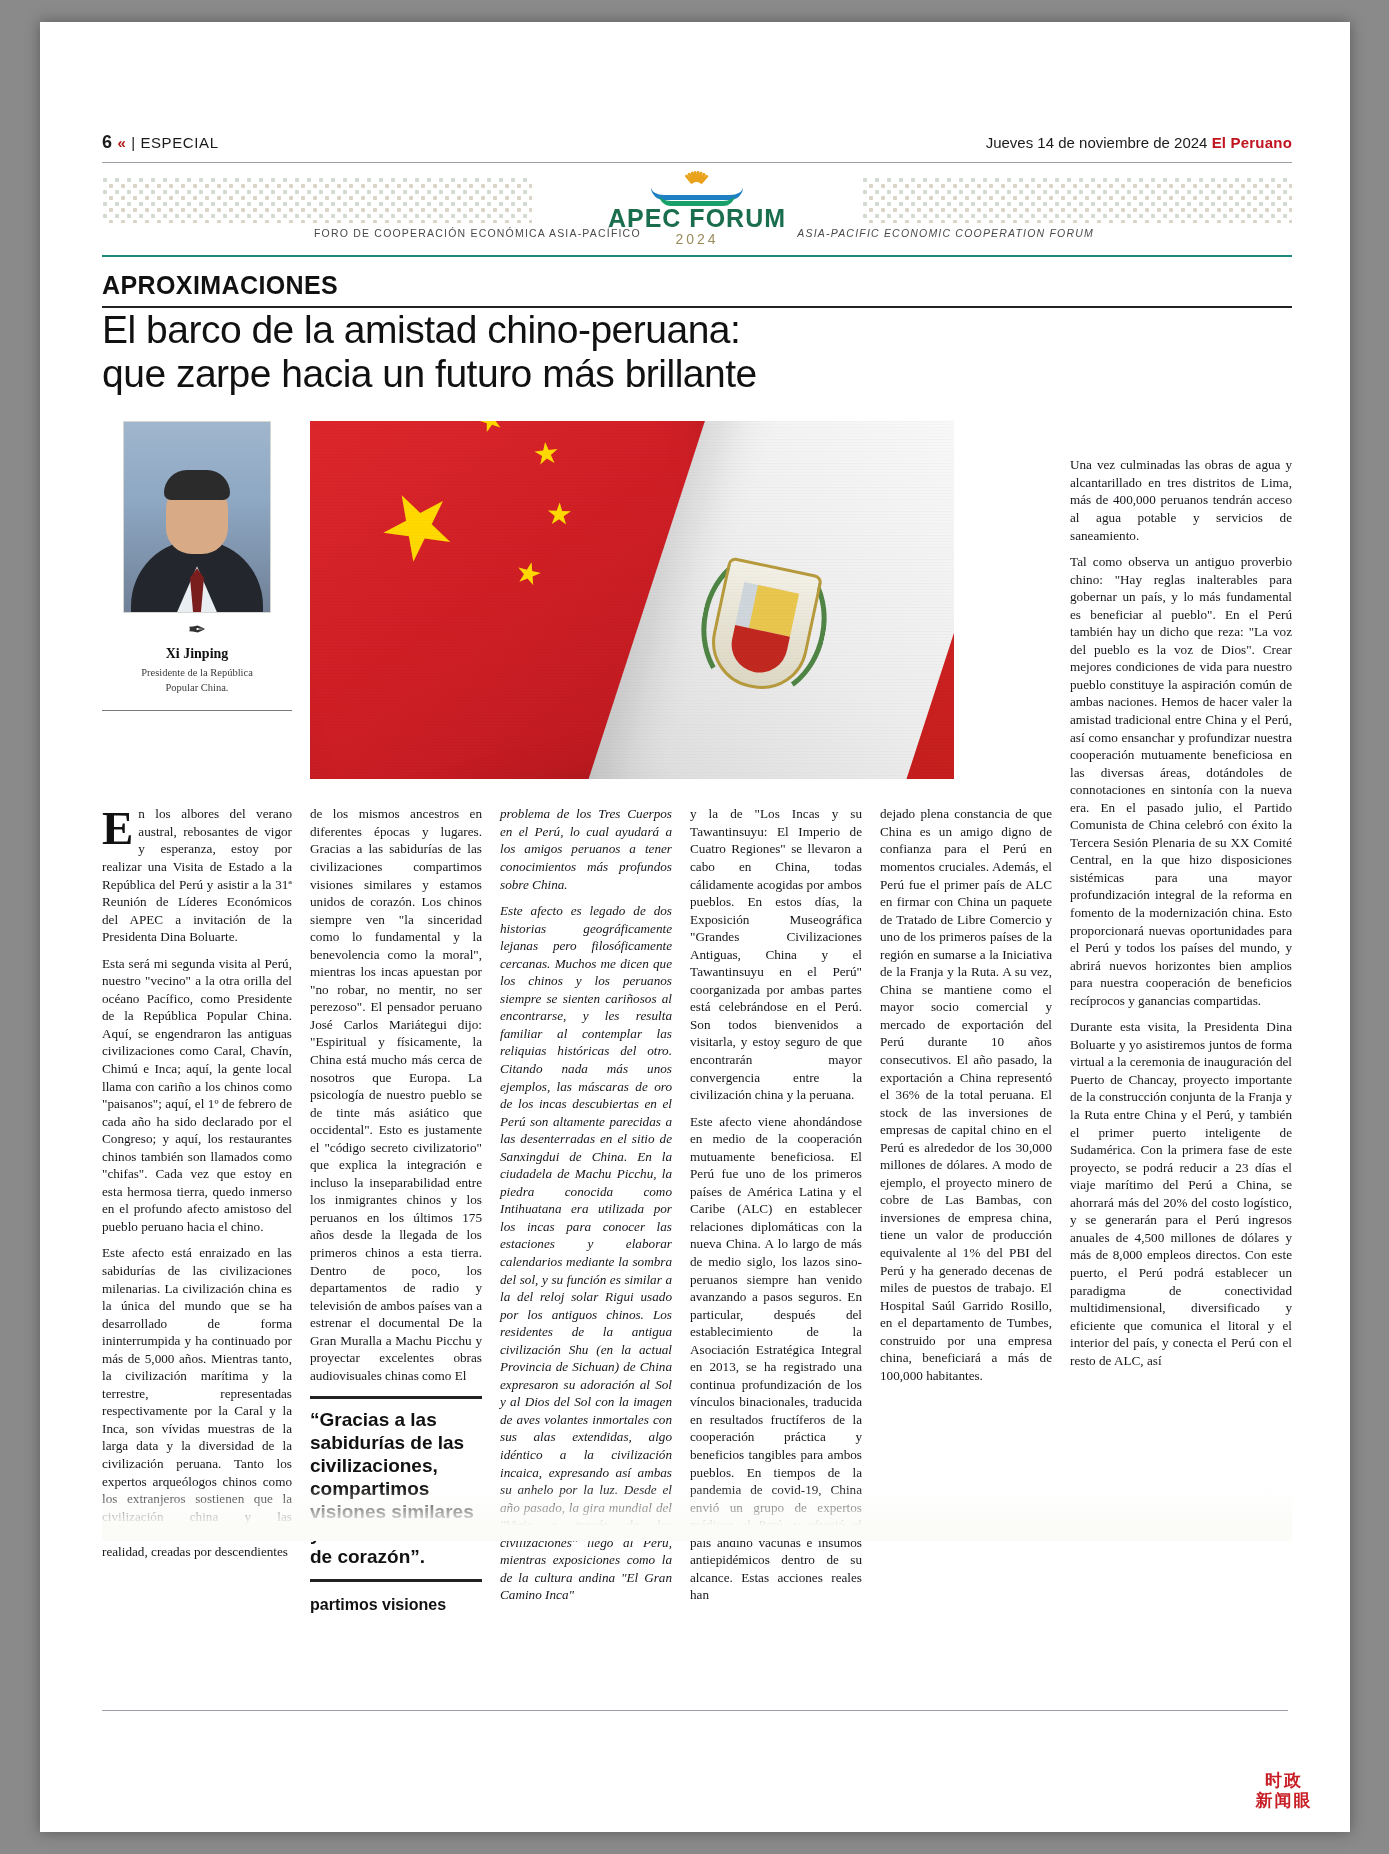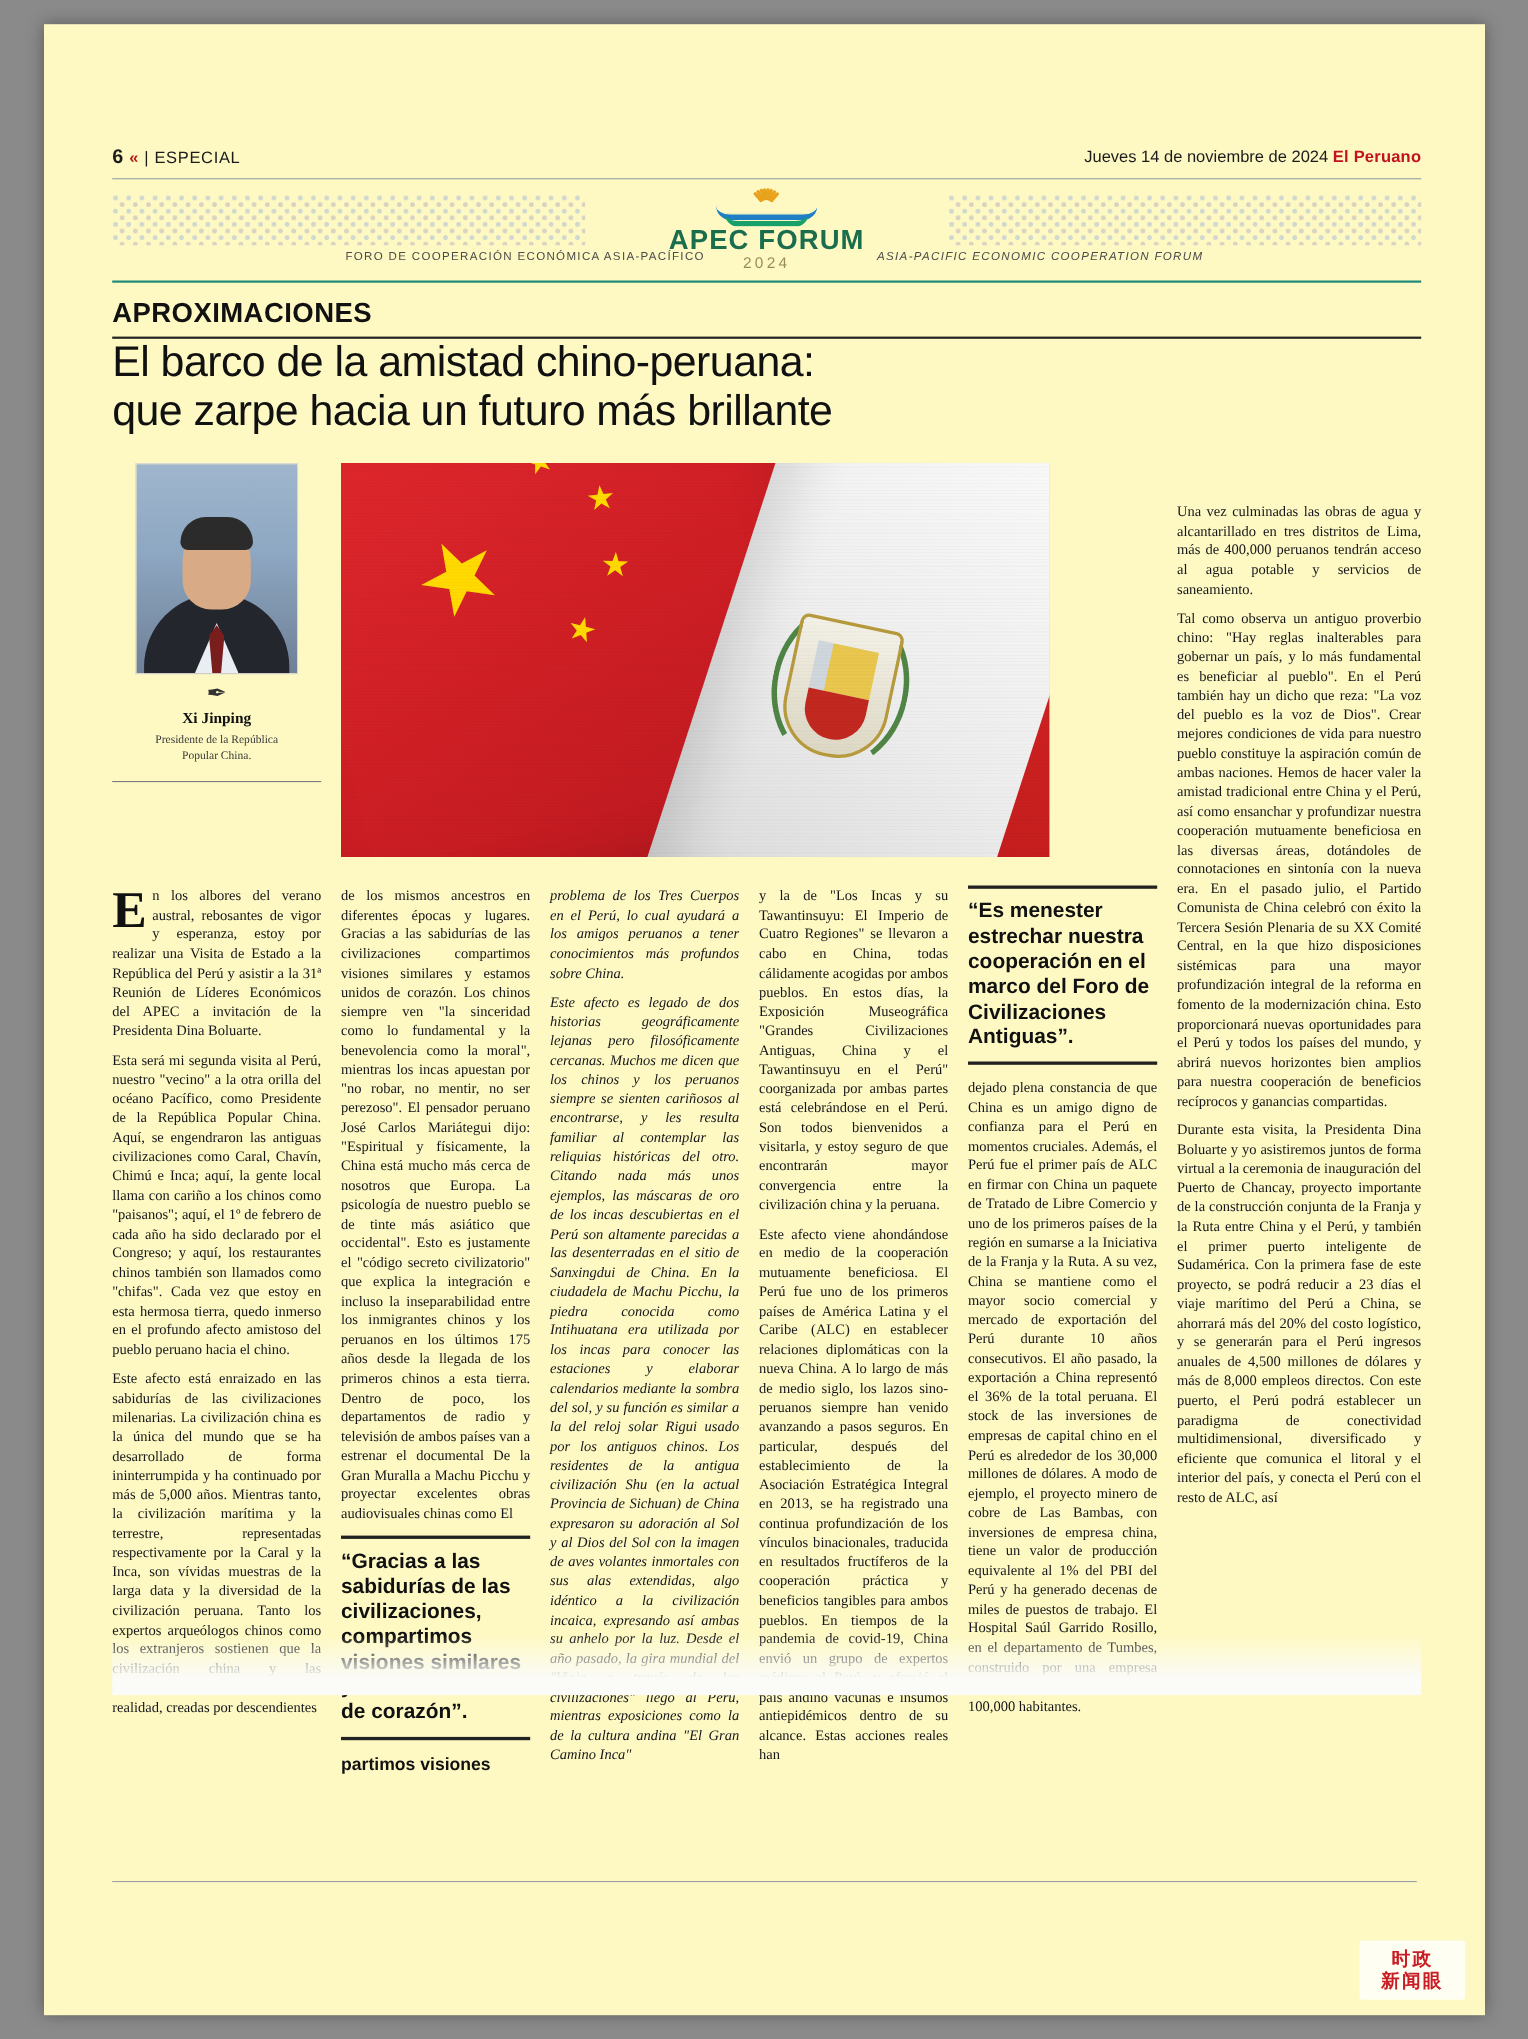--- a/index.html
+++ b/index.html
@@ -12,21 +12,21 @@
     height: 1854px;
     font-family: "Liberation Serif", serif;
     overflow: hidden;
   }
   .page {
     position: absolute;
     left: 40px;
     top: 22px;
     width: 1310px;
     height: 1810px;
-    background: #fef9c3;
+    background: #ffffff;
     box-shadow: 0 0 14px rgba(0,0,0,0.35);
   }
   .inner {
     position: absolute;
     left: 62px;
     top: 110px;
     width: 1190px;
   }
 
   
@@ -532,21 +532,20 @@
         <p>problema de los Tres Cuerpos en el Perú, lo cual ayudará a los amigos peruanos a tener conocimientos más profundos sobre China.</p>
         <p>Este afecto es legado de dos historias geográficamente lejanas pero filosóficamente cercanas. Muchos me dicen que los chinos y los peruanos siempre se sienten cariñosos al encontrarse, y les resulta familiar al contemplar las reliquias históricas del otro. Citando nada más unos ejemplos, las máscaras de oro de los incas descubiertas en el Perú son altamente parecidas a las desenterradas en el sitio de Sanxingdui de China. En la ciudadela de Machu Picchu, la piedra conocida como Intihuatana era utilizada por los incas para conocer las estaciones y elaborar calendarios mediante la sombra del sol, y su función es similar a la del reloj solar Rigui usado por los antiguos chinos. Los residentes de la antigua civilización Shu (en la actual Provincia de Sichuan) de China expresaron su adoración al Sol y al Dios del Sol con la imagen de aves volantes inmortales con sus alas extendidas, algo idéntico a la civilización incaica, expresando así ambas su anhelo por la luz. Desde el año pasado, la gira mundial del "Viaje a través de las civilizaciones" llegó al Perú, mientras exposiciones como la de la cultura andina "El Gran Camino Inca"</p>
       </div>
 
       <div class="col c4">
         <p>y la de "Los Incas y su Tawantinsuyu: El Imperio de Cuatro Regiones" se llevaron a cabo en China, todas cálidamente acogidas por ambos pueblos. En estos días, la Exposición Museográfica "Grandes Civilizaciones Antiguas, China y el Tawantinsuyu en el Perú" coorganizada por ambas partes está celebrándose en el Perú. Son todos bienvenidos a visitarla, y estoy seguro de que encontrarán mayor convergencia entre la civilización china y la peruana.</p>
         <p>Este afecto viene ahondándose en medio de la cooperación mutuamente beneficiosa. El Perú fue uno de los primeros países de América Latina y el Caribe (ALC) en establecer relaciones diplomáticas con la nueva China. A lo largo de más de medio siglo, los lazos sino-peruanos siempre han venido avanzando a pasos seguros. En particular, después del establecimiento de la Asociación Estratégica Integral en 2013, se ha registrado una continua profundización de los vínculos binacionales, traducida en resultados fructíferos de la cooperación práctica y beneficios tangibles para ambos pueblos. En tiempos de la pandemia de covid-19, China envió un grupo de expertos médicos al Perú, y ofreció al país andino vacunas e insumos antiepidémicos dentro de su alcance. Estas acciones reales han</p>
       </div>
 
       <div class="col c5">
-        <div class="pullquote" style="margin-top:0">“Es menester estrechar nuestra cooperación en el marco del Foro de Civilizaciones Antiguas”.</div>
         <p>dejado plena constancia de que China es un amigo digno de confianza para el Perú en momentos cruciales. Además, el Perú fue el primer país de ALC en firmar con China un paquete de Tratado de Libre Comercio y uno de los primeros países de la región en sumarse a la Iniciativa de la Franja y la Ruta. A su vez, China se mantiene como el mayor socio comercial y mercado de exportación del Perú durante 10 años consecutivos. El año pasado, la exportación a China representó el 36% de la total peruana. El stock de las inversiones de empresas de capital chino en el Perú es alrededor de los 30,000 millones de dólares. A modo de ejemplo, el proyecto minero de cobre de Las Bambas, con inversiones de empresa china, tiene un valor de producción equivalente al 1% del PBI del Perú y ha generado decenas de miles de puestos de trabajo. El Hospital Saúl Garrido Rosillo, en el departamento de Tumbes, construido por una empresa china, beneficiará a más de 100,000 habitantes.</p>
       </div>
 
       <div class="col c6">
         <p>Una vez culminadas las obras de agua y alcantarillado en tres distritos de Lima, más de 400,000 peruanos tendrán acceso al agua potable y servicios de saneamiento.</p>
         <p>Tal como observa un antiguo proverbio chino: "Hay reglas inalterables para gobernar un país, y lo más fundamental es beneficiar al pueblo". En el Perú también hay un dicho que reza: "La voz del pueblo es la voz de Dios". Crear mejores condiciones de vida para nuestro pueblo constituye la aspiración común de ambas naciones. Hemos de hacer valer la amistad tradicional entre China y el Perú, así como ensanchar y profundizar nuestra cooperación mutuamente beneficiosa en las diversas áreas, dotándoles de connotaciones en sintonía con la nueva era. En el pasado julio, el Partido Comunista de China celebró con éxito la Tercera Sesión Plenaria de su XX Comité Central, en la que hizo disposiciones sistémicas para una mayor profundización integral de la reforma en fomento de la modernización china. Esto proporcionará nuevas oportunidades para el Perú y todos los países del mundo, y abrirá nuevos horizontes bien amplios para nuestra cooperación de beneficios recíprocos y ganancias compartidas.</p>
         <p>Durante esta visita, la Presidenta Dina Boluarte y yo asistiremos juntos de forma virtual a la ceremonia de inauguración del Puerto de Chancay, proyecto importante de la construcción conjunta de la Franja y la Ruta entre China y el Perú, y también el primer puerto inteligente de Sudamérica. Con la primera fase de este proyecto, se podrá reducir a 23 días el viaje marítimo del Perú a China, se ahorrará más del 20% del costo logístico, y se generarán para el Perú ingresos anuales de 4,500 millones de dólares y más de 8,000 empleos directos. Con este puerto, el Perú podrá establecer un paradigma de conectividad multidimensional, diversificado y eficiente que comunica el litoral y el interior del país, y conecta el Perú con el resto de ALC, así</p>
       </div>
 
       <div class="fade-bottom"></div>

